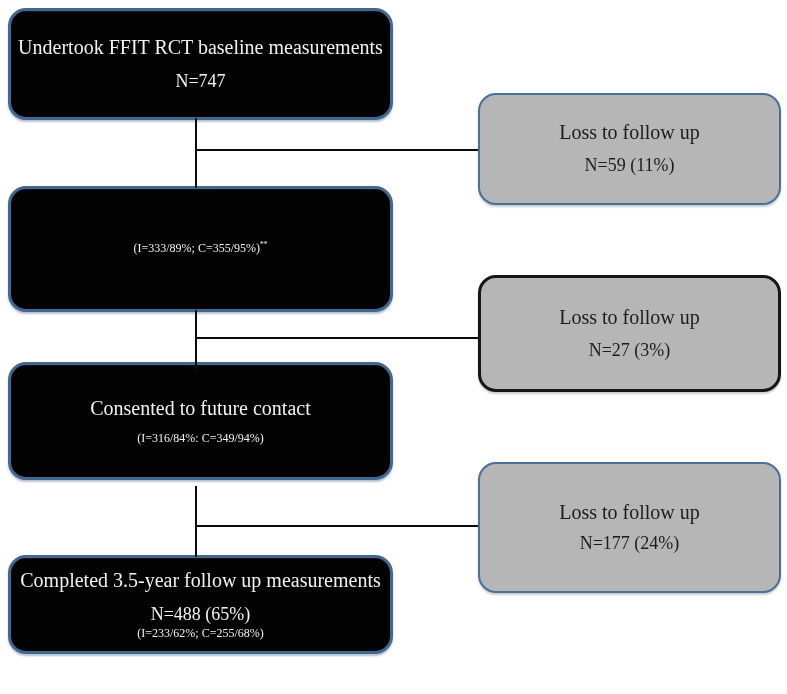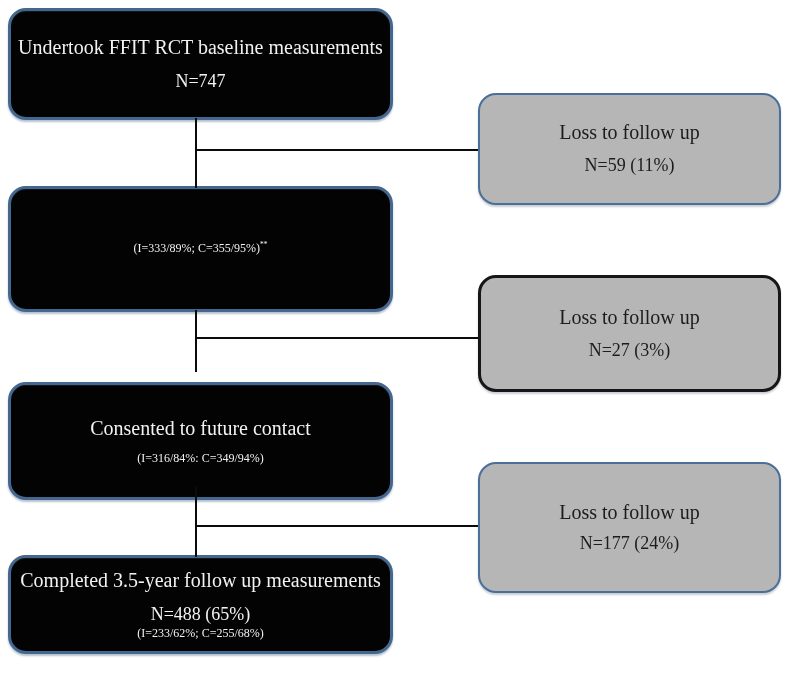--- a/index.html
+++ b/index.html
@@ -60,21 +60,21 @@
 
   <div class="main-box" style="top:8px;height:112px">
     <div class="box-title">Undertook FFIT RCT baseline measurements</div>
     <div class="box-n"><span>N=747</span><sup></sup></div>
   </div>
 
   <div class="main-box" style="top:186px;height:126px">
     <div class="box-detail"><span>(I=333/89%; C=355/95%)</span><sup>**</sup></div>
   </div>
 
-  <div class="main-box" style="top:382px;height:118px">
+  <div class="main-box" style="top:362px;height:118px">
     <div class="box-title">Consented to future contact</div>
     <div class="box-detail"><span>(I=316/84%: C=349/94%)</span><sup></sup></div>
   </div>
 
   <div class="main-box" style="top:555px;height:99px">
     <div class="box-title">Completed 3.5-year follow up measurements</div>
     <div class="box-n"><span>N=488 (65%)</span><sup></sup></div>
     <div class="box-detail"><span>(I=233/62%; C=255/68%)</span><sup></sup></div>
   </div>
 

